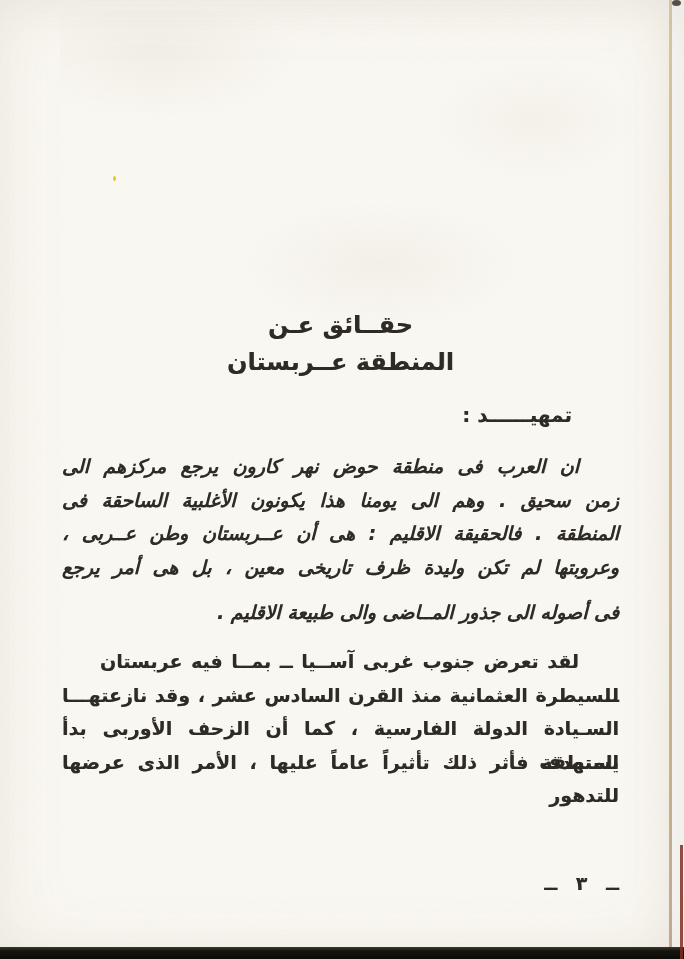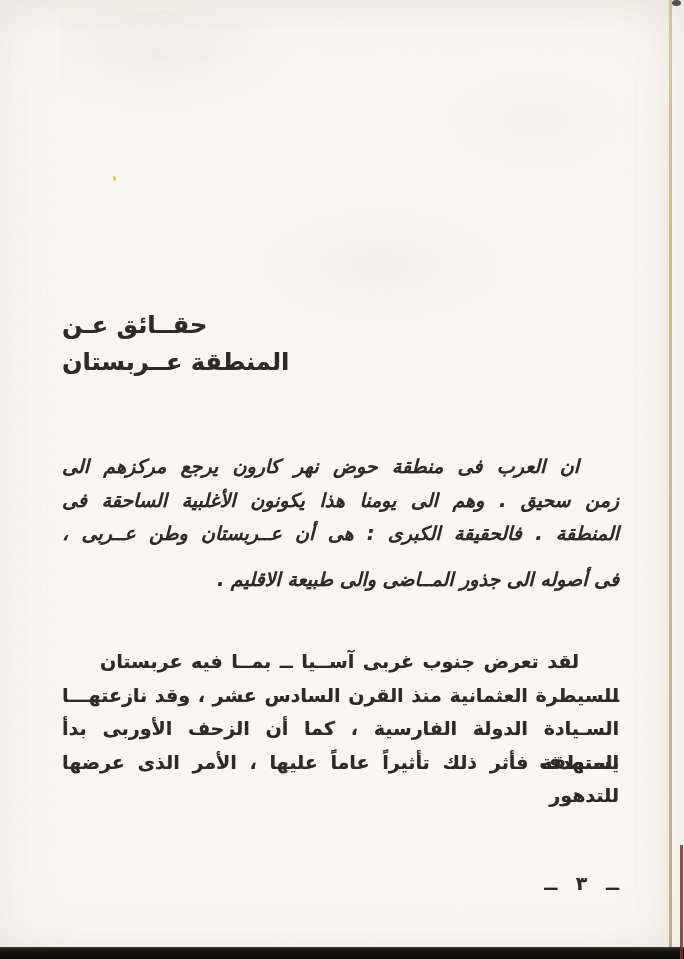--- a/index.html
+++ b/index.html
@@ -7,21 +7,21 @@
   .page {
     position:relative; width:684px; height:959px; overflow:hidden;
     background:var(--paper);
     font-family:"DejaVu Sans", sans-serif;
   }
   .arabic {
     direction:rtl; unicode-bidi:embed;
     color:var(--ink); font-weight:bold;
     text-shadow:0.3px 0.3px 0.4px rgba(45,38,30,0.45);
   }
-  .title-block { position:absolute; left:62px; top:308px; width:557px; text-align:left; }
+  .title-block { position:absolute; left:62px; top:308px; width:557px; text-align:center; }
   .title-line1 { font-size:24px; line-height:35px; letter-spacing:0.5px; }
   .title-line2 { font-size:24px; line-height:35px; letter-spacing:0.5px; margin-top:2px; }
   .heading { position:absolute; top:402px; right:112px; font-size:20px; line-height:26px; }
   .para { position:absolute; left:62px; width:557px; }
   .para1 { top:450px;font-style:italic; }
   .para2 { top:645px; }
   .line { height:33.5px; font-size:19px; line-height:33.5px; }
   .just { text-align:justify; text-align-last:justify; -moz-text-align-last:justify; }
   .end  { text-align:start;margin-top:12px; }
   .indent { text-indent:40px; }
@@ -67,25 +67,27 @@
 
   <div class="blob blob1"></div>
   <div class="blob blob2"></div>
   <div class="blob blob3"></div>
 
   <div class="title-block">
     <div class="arabic title-line1">حقــائق عـن</div>
     <div class="arabic title-line2">المنطقة عــربستان</div>
   </div>
 
+  <div class="arabic heading">تمهيــــــد :</div>
 
   <div class="para para1">
     <div class="arabic line just indent">ان العرب فى منطقة حوض نهر كارون يرجع مركزهم الى</div>
     <div class="arabic line just">زمن سحيق . وهم الى يومنا هذا يكونون الأغلبية الساحقة فى</div>
-    <div class="arabic line just">المنطقة . فالحقيقة الكبرى : هى أن عــربستان وطن عــربى ،</div>
+    <div class="arabic line just">المنطقة . فالحقيقة الاقليم : هى أن عــربستان وطن عــربى ،</div>
+    <div class="arabic line just">وعروبتها لم تكن وليدة ظرف تاريخى معين ، بل هى أمر يرجع</div>
     <div class="arabic line end">فى أصوله الى جذور المــاضى والى طبيعة الاقليم .</div>
   </div>
 
   <div class="para para2">
     <div class="arabic line just indent short-left">لقد تعرض جنوب غربى آســيا ــ بمــا فيه عربستان ــ</div>
     <div class="arabic line just">للسيطرة العثمانية منذ القرن السادس عشر ، وقد نازعتهـــا</div>
     <div class="arabic line just">السـيادة الدولة الفارسية ، كما أن الزحف الأوربى بدأ يستهدف</div>
     <div class="arabic line just">المنطقة فأثر ذلك تأثيراً عاماً عليها ، الأمر الذى عرضها للتدهور</div>
   </div>
 

